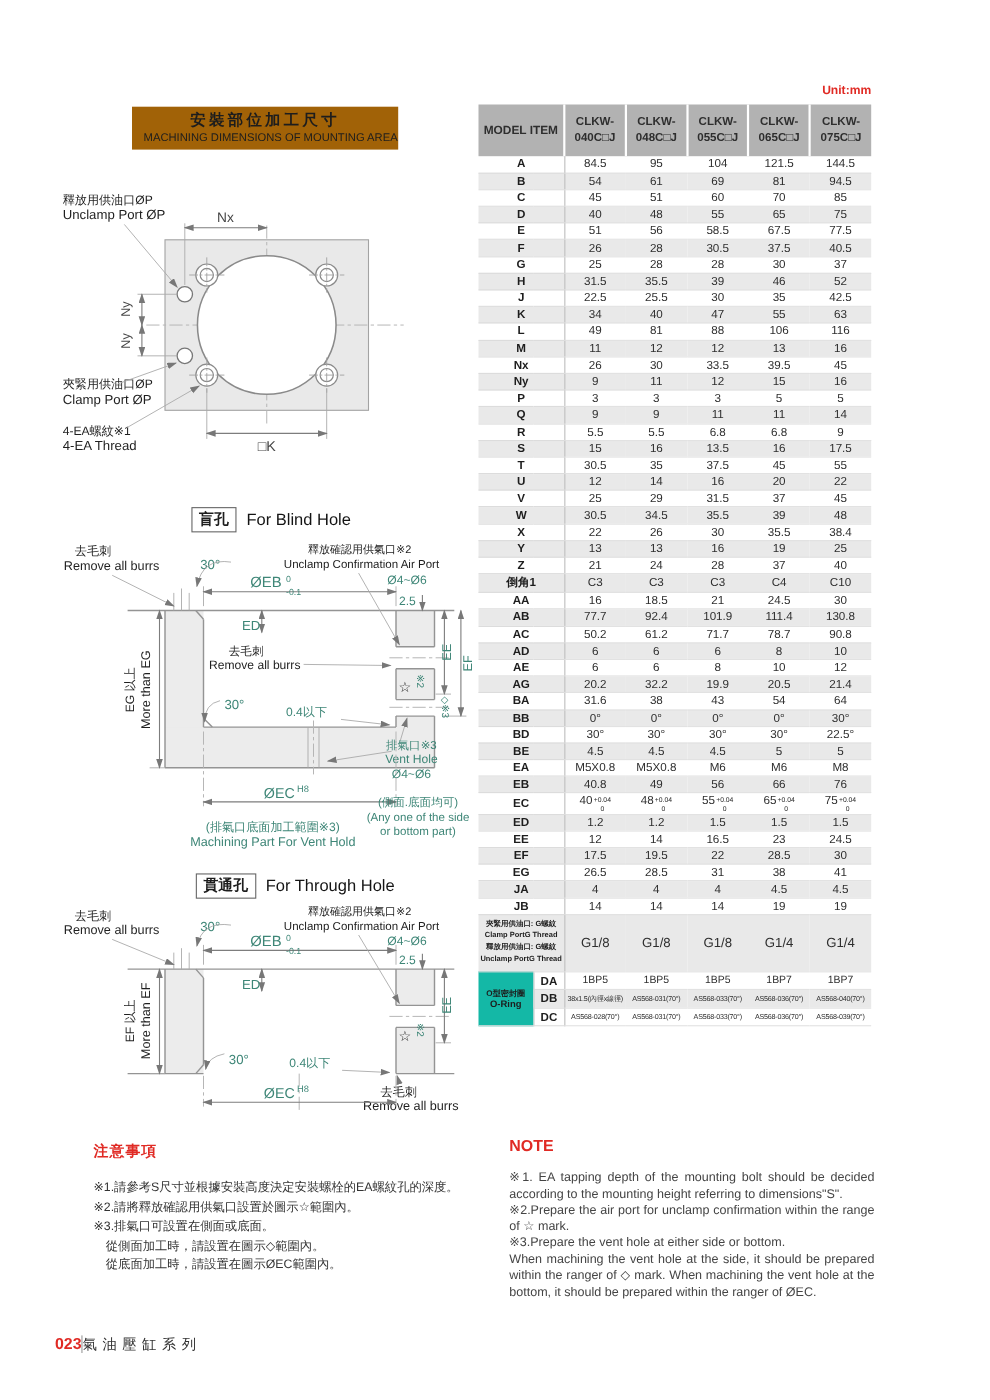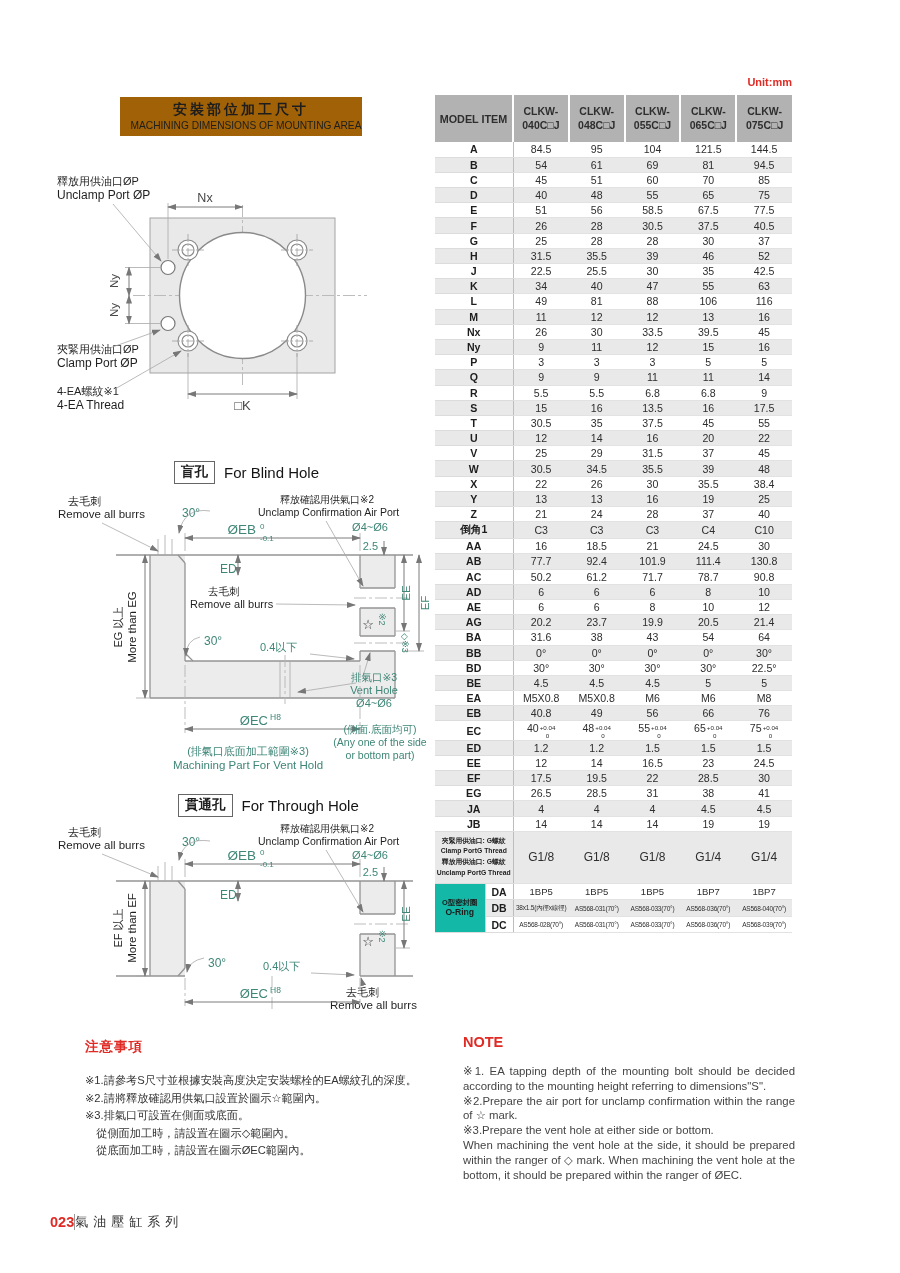--- a/index.html
+++ b/index.html
@@ -613,21 +613,21 @@
             <th colspan="2">AE</th>
             <td>6</td>
             <td>6</td>
             <td>8</td>
             <td>10</td>
             <td>12</td>
           </tr>
           <tr class="shade">
             <th colspan="2">AG</th>
             <td>20.2</td>
-            <td>23.7</td>
+            <td>32.2</td>
             <td>19.9</td>
             <td>20.5</td>
             <td>21.4</td>
           </tr>
           <tr>
             <th colspan="2">BA</th>
             <td>31.6</td>
             <td>38</td>
             <td>43</td>
             <td>54</td>

